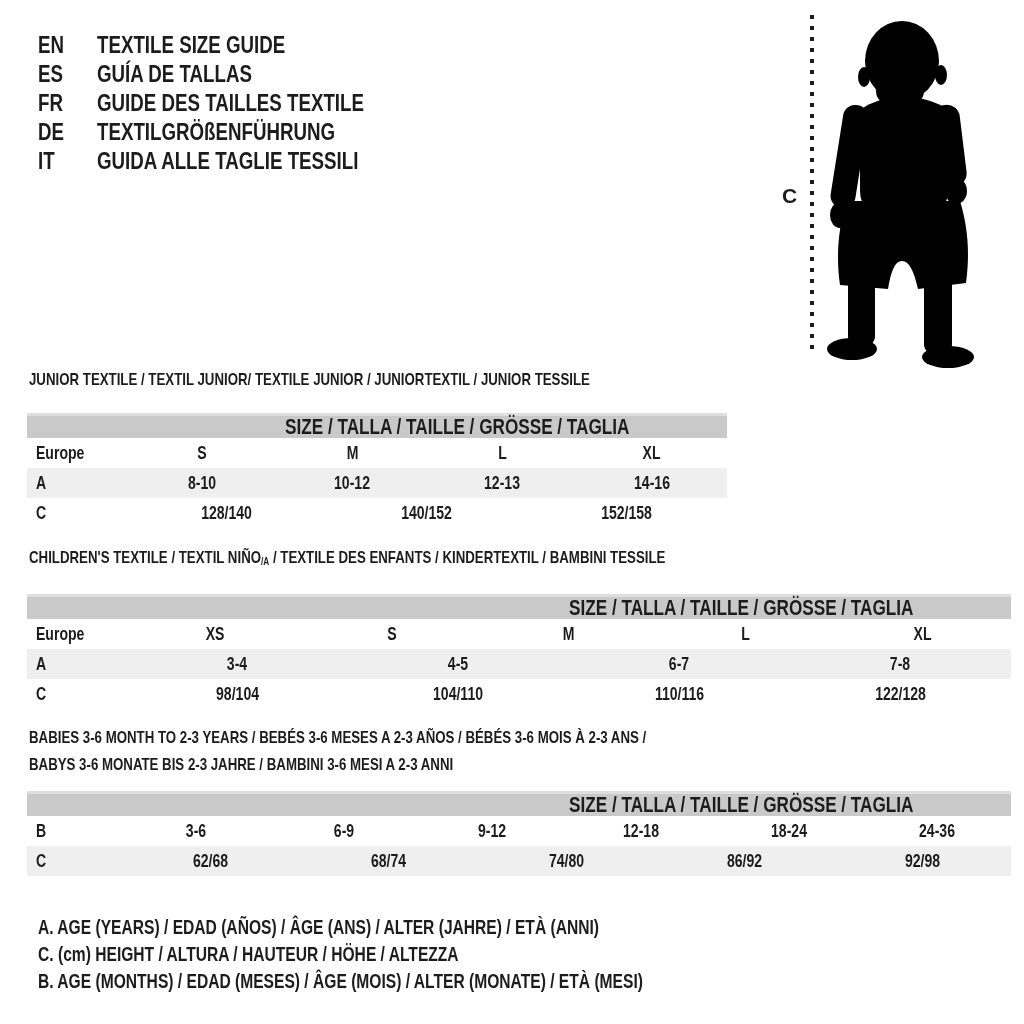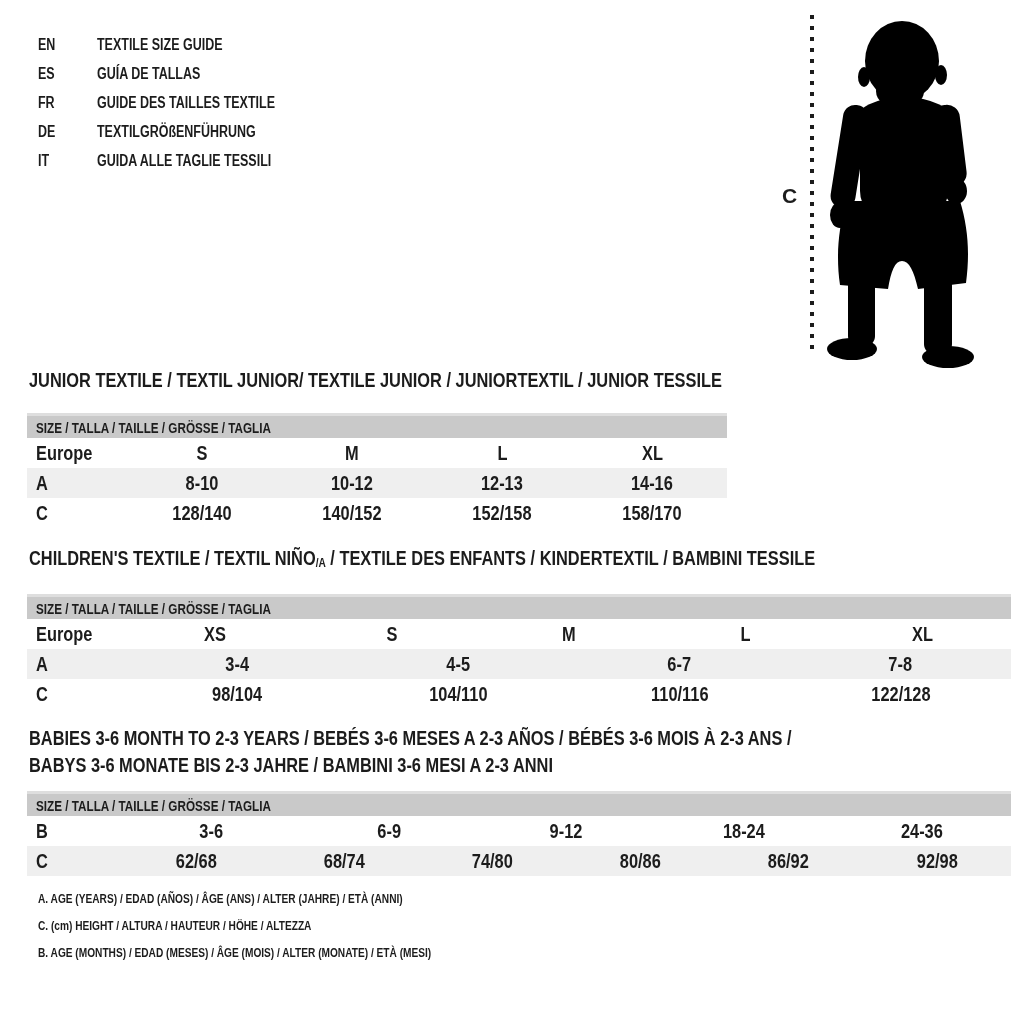--- a/index.html
+++ b/index.html
@@ -6,45 +6,45 @@
   body { width:1024px; height:1024px; font-family:"Liberation Sans", sans-serif; color:#1c1c1c; }
   .page { position:relative; width:1024px; height:1024px; overflow:hidden; background:#ffffff; }
 
   
   .sq  { display:inline-block; transform:scaleX(.78); transform-origin:0 50%; white-space:nowrap; }
   .sqc { display:inline-block; transform:scaleX(.78); transform-origin:50% 50%; white-space:nowrap; }
   .sub { font-size:.62em; vertical-align:-0.18em; }
 
   
   .lang { position:absolute; left:38px; top:30px; }
-  .lang-row { display:flex; height:29px; align-items:center; font-weight:700; font-size:16px; }
+  .lang-row { display:flex; height:29px; align-items:center; font-weight:700; font-size:24px; }
   .lang-code { width:59px; }
 
   
   .figure { position:absolute; left:778px; top:5px; width:242px; height:372px; }
 
   
-  .sec-title { position:absolute; left:29px; font-weight:700; font-size:21px; height:24px; display:flex; align-items:center; }
+  .sec-title { position:absolute; left:29px; font-weight:700; font-size:17px; height:24px; display:flex; align-items:center; }
   .sec-title.two-line { display:block; }
   .sec-title .line { height:27px; display:flex; align-items:center; }
 
   
   .tbl { position:absolute; left:27px; font-weight:700; }
   .tbl-hdr { height:25px; background:#c9c9c9; border-top:3px solid #dedede; box-sizing:border-box;
-             display:flex; align-items:center; padding-left:9px; font-size:15px; }
-  .trow { display:flex; height:30px; align-items:center; font-size:21px; }
+             display:flex; align-items:center; padding-left:9px; font-size:22px;justify-content:flex-end; }
+  .trow { display:flex; height:30px; align-items:center; font-size:18px; }
   .trow.stripe { background:#efefef; }
   .tlabel { padding-left:9px; box-sizing:border-box; flex:none; display:flex; align-items:center; height:100%; }
   .tcell { flex:1; display:flex; justify-content:center; align-items:center; height:100%; }
   .tbl-junior { width:700px; }  .tbl-junior .tlabel { width:100px; }
   .tbl-children { width:984px; } .tbl-children .tlabel { width:100px; }
   .tbl-babies { width:984px; }  .tbl-babies .tlabel { width:95px; }
 
   
-  .fnotes { position:absolute; left:38px; top:885px; font-weight:700; font-size:13px; }
+  .fnotes { position:absolute; left:38px; top:914px; font-weight:700; font-size:20px; }
   .fnote { height:27px; display:flex; align-items:center; }
 
   .svg-label { font-family:"Liberation Sans", sans-serif; font-weight:700; font-size:21px; fill:#1c1c1c; }
 </style>
 </head>
 <body>
 
 <div class="page">
 
   <div class="lang">
@@ -142,23 +142,20 @@
         </div>
       <div class="tcell">
           <span class="sqc">128/140</span>
         </div>
       <div class="tcell">
           <span class="sqc">140/152</span>
         </div>
       <div class="tcell">
           <span class="sqc">152/158</span>
         </div>
-      <div class="tcell">
-          <span class="sqc">158/170</span>
-        </div>
     </div>
   </div>
 
   <div class="sec-title" style="top:546px;">
     <span class="sq"><span>CHILDREN'S TEXTILE / TEXTIL NIÑO</span><span class="sub">/A</span><span> / TEXTILE DES ENFANTS / KINDERTEXTIL / BAMBINI TESSILE</span></span>
   </div>
   <div class="tbl tbl-children" style="top:594px;">
     <div class="tbl-hdr">
       <span class="sq">SIZE / TALLA / TAILLE / GRÖSSE / TAGLIA</span>
     </div>
@@ -237,41 +234,41 @@
       <div class="tcell">
           <span class="sqc">3-6</span>
         </div>
       <div class="tcell">
           <span class="sqc">6-9</span>
         </div>
       <div class="tcell">
           <span class="sqc">9-12</span>
         </div>
       <div class="tcell">
+          <span class="sqc">12-18</span>
+        </div>
+      <div class="tcell">
           <span class="sqc">18-24</span>
         </div>
       <div class="tcell">
           <span class="sqc">24-36</span>
         </div>
     </div>
     <div class="trow stripe">
       <div class="tlabel">
           <span class="sq">C</span>
         </div>
       <div class="tcell">
           <span class="sqc">62/68</span>
         </div>
       <div class="tcell">
           <span class="sqc">68/74</span>
         </div>
       <div class="tcell">
           <span class="sqc">74/80</span>
-        </div>
-      <div class="tcell">
-          <span class="sqc">80/86</span>
         </div>
       <div class="tcell">
           <span class="sqc">86/92</span>
         </div>
       <div class="tcell">
           <span class="sqc">92/98</span>
         </div>
     </div>
   </div>
 

